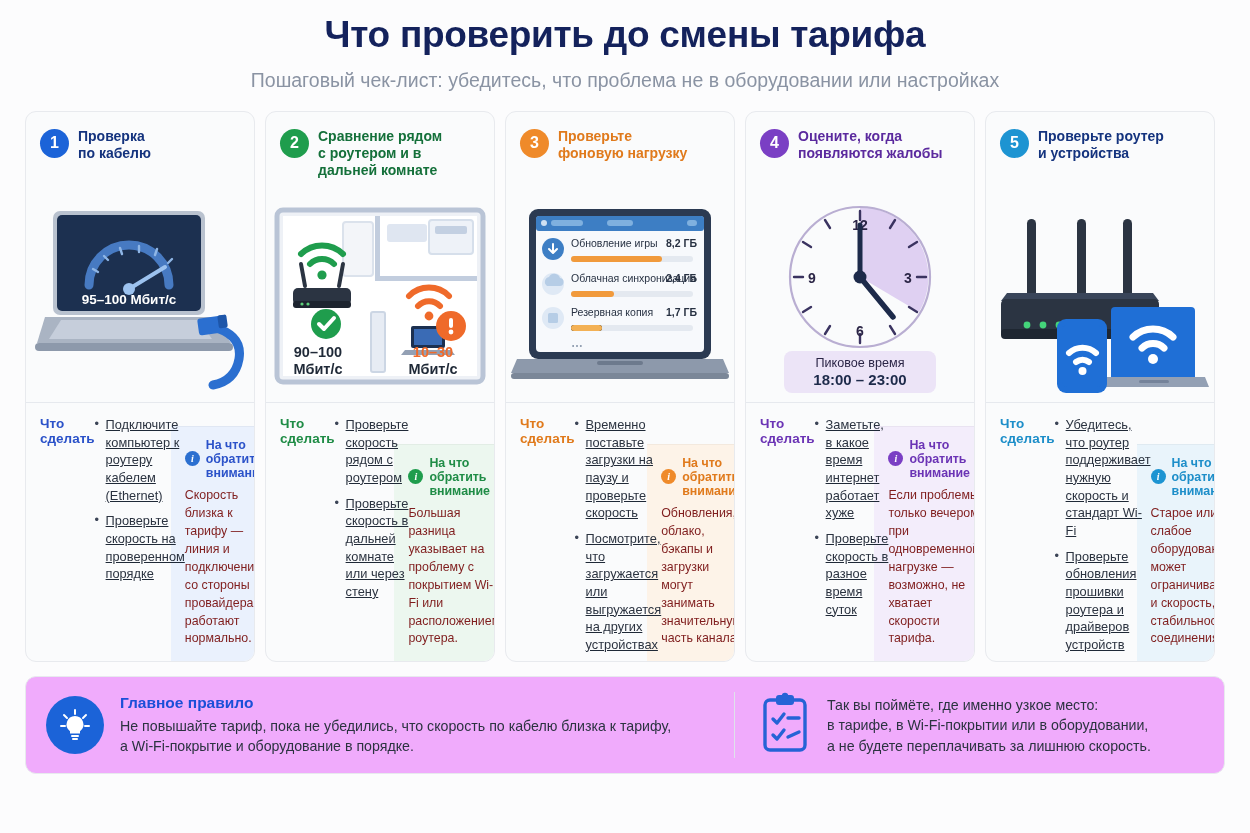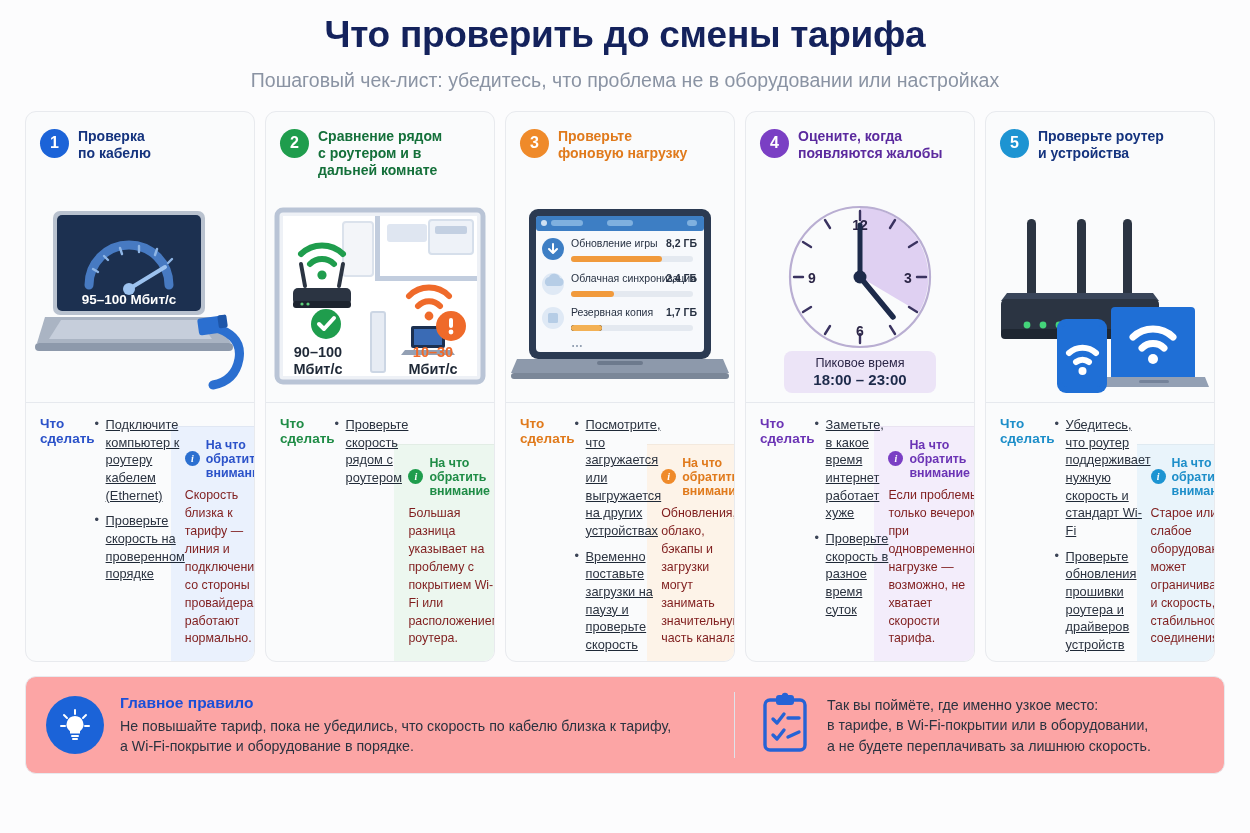--- a/index.html
+++ b/index.html
@@ -161,21 +161,21 @@
   }
   .note-text {
     font-size: 12.4px;
     line-height: 1.45;
     color: #7f1d1d;
   }
 
   
   .footer {
     margin: 14px 25px 0 25px;
-    background: #fca5a5;
+    background: #f0abfc;
     border: 1px solid #e8eaee;
     border-radius: 11px;
     display: flex;
     align-items: stretch;
     padding: 15px 20px;
     box-sizing: border-box;
     height: 98px;
   }
   .footer-left {
     display: flex;
@@ -333,20 +333,21 @@
         <circle cx="180" cy="130" r="2.4" fill="#fff"></circle>
         <text x="162" y="155" fill="#ef6a2a" font-size="14.5" font-family="Liberation Sans, sans-serif" font-weight="bold" text-anchor="middle">10–30</text>
         <text x="162" y="172" fill="#1f2937" font-size="14.5" font-family="Liberation Sans, sans-serif" font-weight="bold" text-anchor="middle">Мбит/с</text>
       </svg>
     </div>
     <div class="card-divider"></div>
     <div class="card-body">
       <div class="todo-title" style="color:#1f8c46">Что сделать</div>
       <ul class="todo-list">
         <li>Проверьте скорость рядом с роутером</li>
+        <li>Проверьте скорость в дальней комнате или через стену</li>
       </ul>
       <div class="note" style="background:#ecf7ef">
         <div class="note-head" style="color:#1f8c46">
           <span class="note-icon" style="background:#1f9d4d">i</span>
           <span>На что обратить внимание</span>
         </div>
         <div class="note-text">Большая разница указывает на проблему с покрытием Wi-Fi или расположением роутера.</div>
       </div>
     </div>
   </div>
@@ -393,22 +394,22 @@
 
         <path d="M6 158 L212 158 L218 172 L0 172 Z" fill="#8d99ab"></path>
         <rect x="86" y="160" width="46" height="4" rx="2" fill="#6d7a8d"></rect>
         <rect x="0" y="172" width="218" height="6" rx="3" fill="#7b8798"></rect>
       </svg>
     </div>
     <div class="card-divider"></div>
     <div class="card-body">
       <div class="todo-title" style="color:#e07a1c">Что сделать</div>
       <ul class="todo-list">
+        <li>Временно поставьте загрузки на паузу и проверьте скорость</li>
         <li>Посмотрите, что загружается или выгружается на других устройствах</li>
-        <li>Временно поставьте загрузки на паузу и проверьте скорость</li>
       </ul>
       <div class="note" style="background:#fdf3e8">
         <div class="note-head" style="color:#e07a1c">
           <span class="note-icon" style="background:#ef8a2a">i</span>
           <span>На что обратить внимание</span>
         </div>
         <div class="note-text">Обновления, облако, бэкапы и загрузки могут занимать значительную часть канала.</div>
       </div>
     </div>
   </div>

